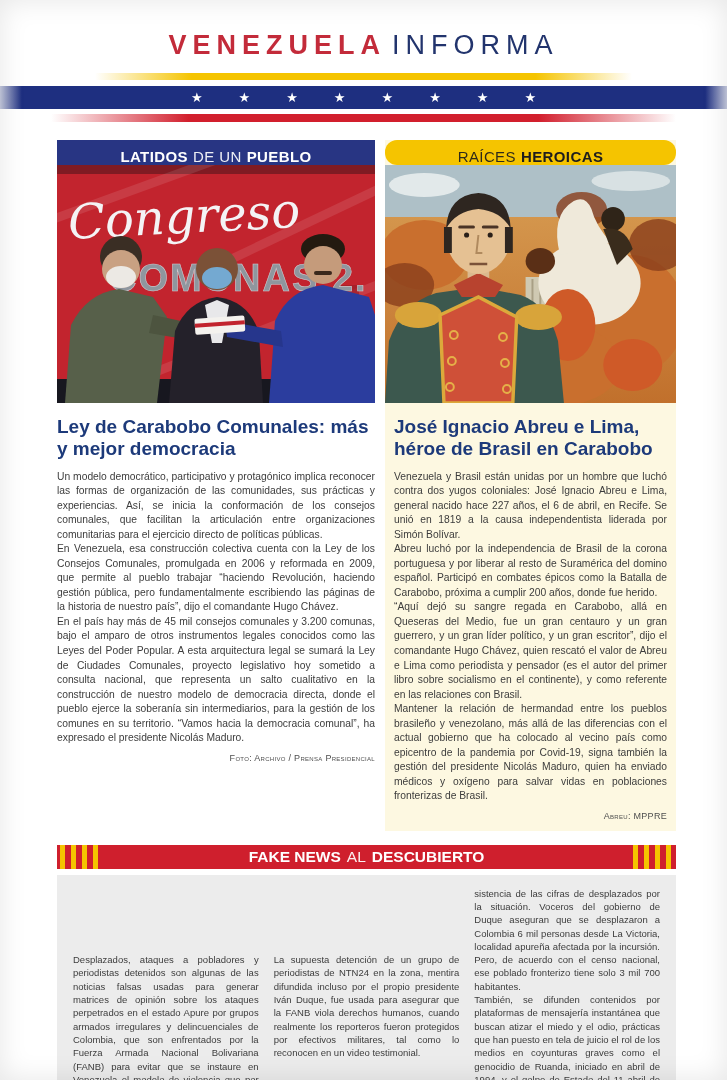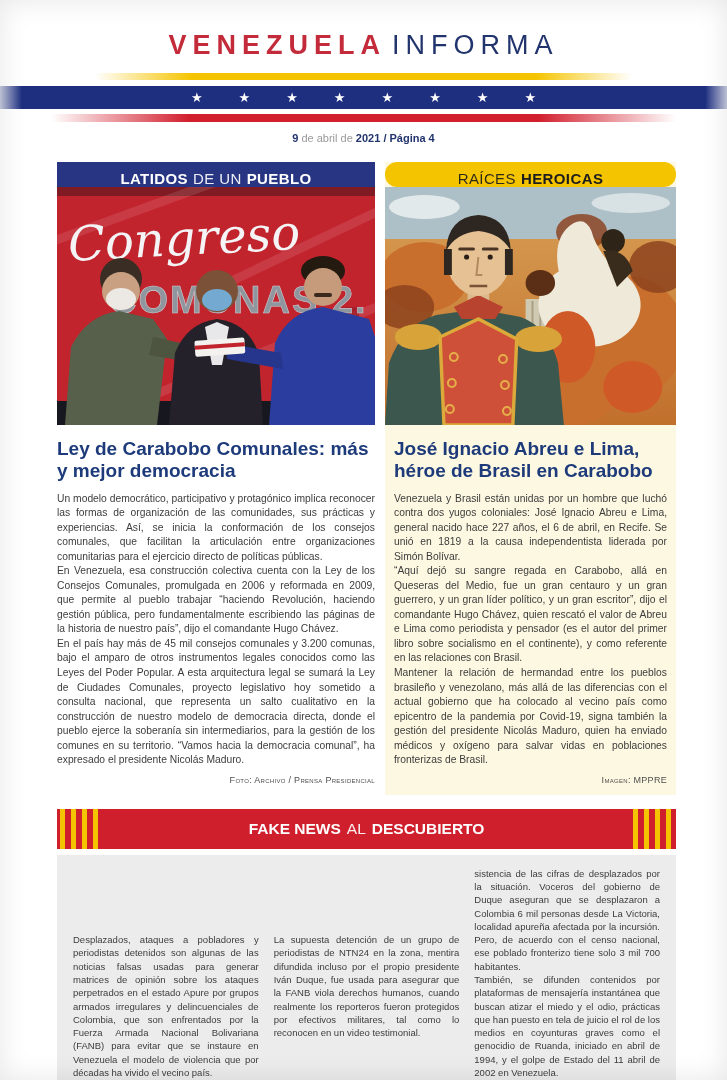--- a/index.html
+++ b/index.html
@@ -35,21 +35,21 @@
   .b-light { font-weight: normal; opacity: 0.92; }
   .photo { display: block; width: 100%; height: 238px; }
   .photo svg { display: block; width: 100%; height: 100%; }
   .article-title { color: #1d3a7a; font-size: 19px; line-height: 1.18; font-weight: bold; margin: 13px 0 9px; }
   .article-body p { font-size: 10.3px; line-height: 1.41; color: #3c3c3c; text-align: justify; }
   .credit { margin-top: 7px; text-align: right; font-size: 9px; color: #4f4f4f;
             font-variant: small-caps; letter-spacing: 0.3px; }
   .col-right .pad { padding: 0 9px; }
 
   
-  .fake-banner { position: relative; margin: 14px 51px 0 57px; height: 40px; background: #cf1f2d;
+  .fake-banner { position: relative; margin: 14px 51px 0 57px; height: 24px; background: #cf1f2d;
     display: flex; align-items: center; justify-content: center; gap: 6px; color: #ffffff; font-size: 15.5px; }
   .fake-banner::before, .fake-banner::after { content: ""; position: absolute; top: 0; bottom: 0; width: 46px;
     background: repeating-linear-gradient(90deg, #cf1f2d 0 3px, #f5c400 3px 8px, #cf1f2d 8px 11px); }
   .fake-banner::before { left: 0; }
   .fake-banner::after  { right: 0; }
 
   
   .bottom-panel { margin: 6px 51px 0 57px; background: #ececec; padding: 12px 16px 12px;
     display: grid; grid-template-columns: 1fr 1fr 1fr; column-gap: 15px; }
   .bottom-title { grid-column: 1 / 3; grid-row: 1; color: #d2232d; font-size: 20.5px; line-height: 1.2;
@@ -73,25 +73,20 @@
       <span class="star">★</span>
       <span class="star">★</span>
       <span class="star">★</span>
       <span class="star">★</span>
       <span class="star">★</span>
       <span class="star">★</span>
       <span class="star">★</span>
       <span class="star">★</span>
     </div>
     <div class="bar-red"></div>
-    <div class="dateline">
-      <strong>9</strong>
-      <span>de abril de</span>
-      <strong>2021 / Página 4</strong>
-    </div>
   </header>
 
   <main class="columns">
 
     <section class="col-left">
       <div class="banner banner-blue">
         <span class="b-bold">LATIDOS</span>
         <span class="b-light">DE UN</span>
         <span class="b-bold">PUEBLO</span>
       </div>
@@ -217,24 +212,25 @@
           <circle cx="83" cy="70" r="2.6" fill="#2a2019"></circle>
           <circle cx="107" cy="70" r="2.6" fill="#2a2019"></circle>
           <path d="M 95 70 L 93 88 L 99 88" fill="none" stroke="#b08a5e" stroke-width="2"></path>
           <line x1="86" y1="99" x2="104" y2="99" stroke="#7a5238" stroke-width="2.5"></line>
         </svg>
       </div>
       <div class="pad">
         <h2 class="article-title">José Ignacio Abreu e Lima, héroe de Brasil en Carabobo</h2>
         <div class="article-body">
           <p>Venezuela y Brasil están unidas por un hombre que luchó contra dos yugos coloniales: José Ignacio Abreu e Lima, general nacido hace 227 años, el 6 de abril, en Recife. Se unió en 1819 a la causa independentista liderada por Simón Bolívar.</p>
+          <p>Abreu luchó por la independencia de Brasil de la corona portuguesa y por liberar al resto de Suramérica del domino español. Participó en combates épicos como la Batalla de Carabobo, próxima a cumplir 200 años, donde fue herido.</p>
           <p>“Aquí dejó su sangre regada en Carabobo, allá en Queseras del Medio, fue un gran centauro y un gran guerrero, y un gran líder político, y un gran escritor”, dijo el comandante Hugo Chávez, quien rescató el valor de Abreu e Lima como periodista y pensador (es el autor del primer libro sobre socialismo en el continente), y como referente en las relaciones con Brasil.</p>
           <p>Mantener la relación de hermandad entre los pueblos brasileño y venezolano, más allá de las diferencias con el actual gobierno que ha colocado al vecino país como epicentro de la pandemia por Covid-19, signa también la gestión del presidente Nicolás Maduro, quien ha enviado médicos y oxígeno para salvar vidas en poblaciones fronterizas de Brasil.</p>
         </div>
-        <div class="credit">Imagen: MPPRE</div>
+        <div class="credit">Abreu: MPPRE</div>
       </div>
     </section>
   </main>
 
   <div class="fake-banner">
     <span class="b-bold">FAKE NEWS</span>
     <span class="b-light">AL</span>
     <span class="b-bold">DESCUBIERTO</span>
   </div>
 

